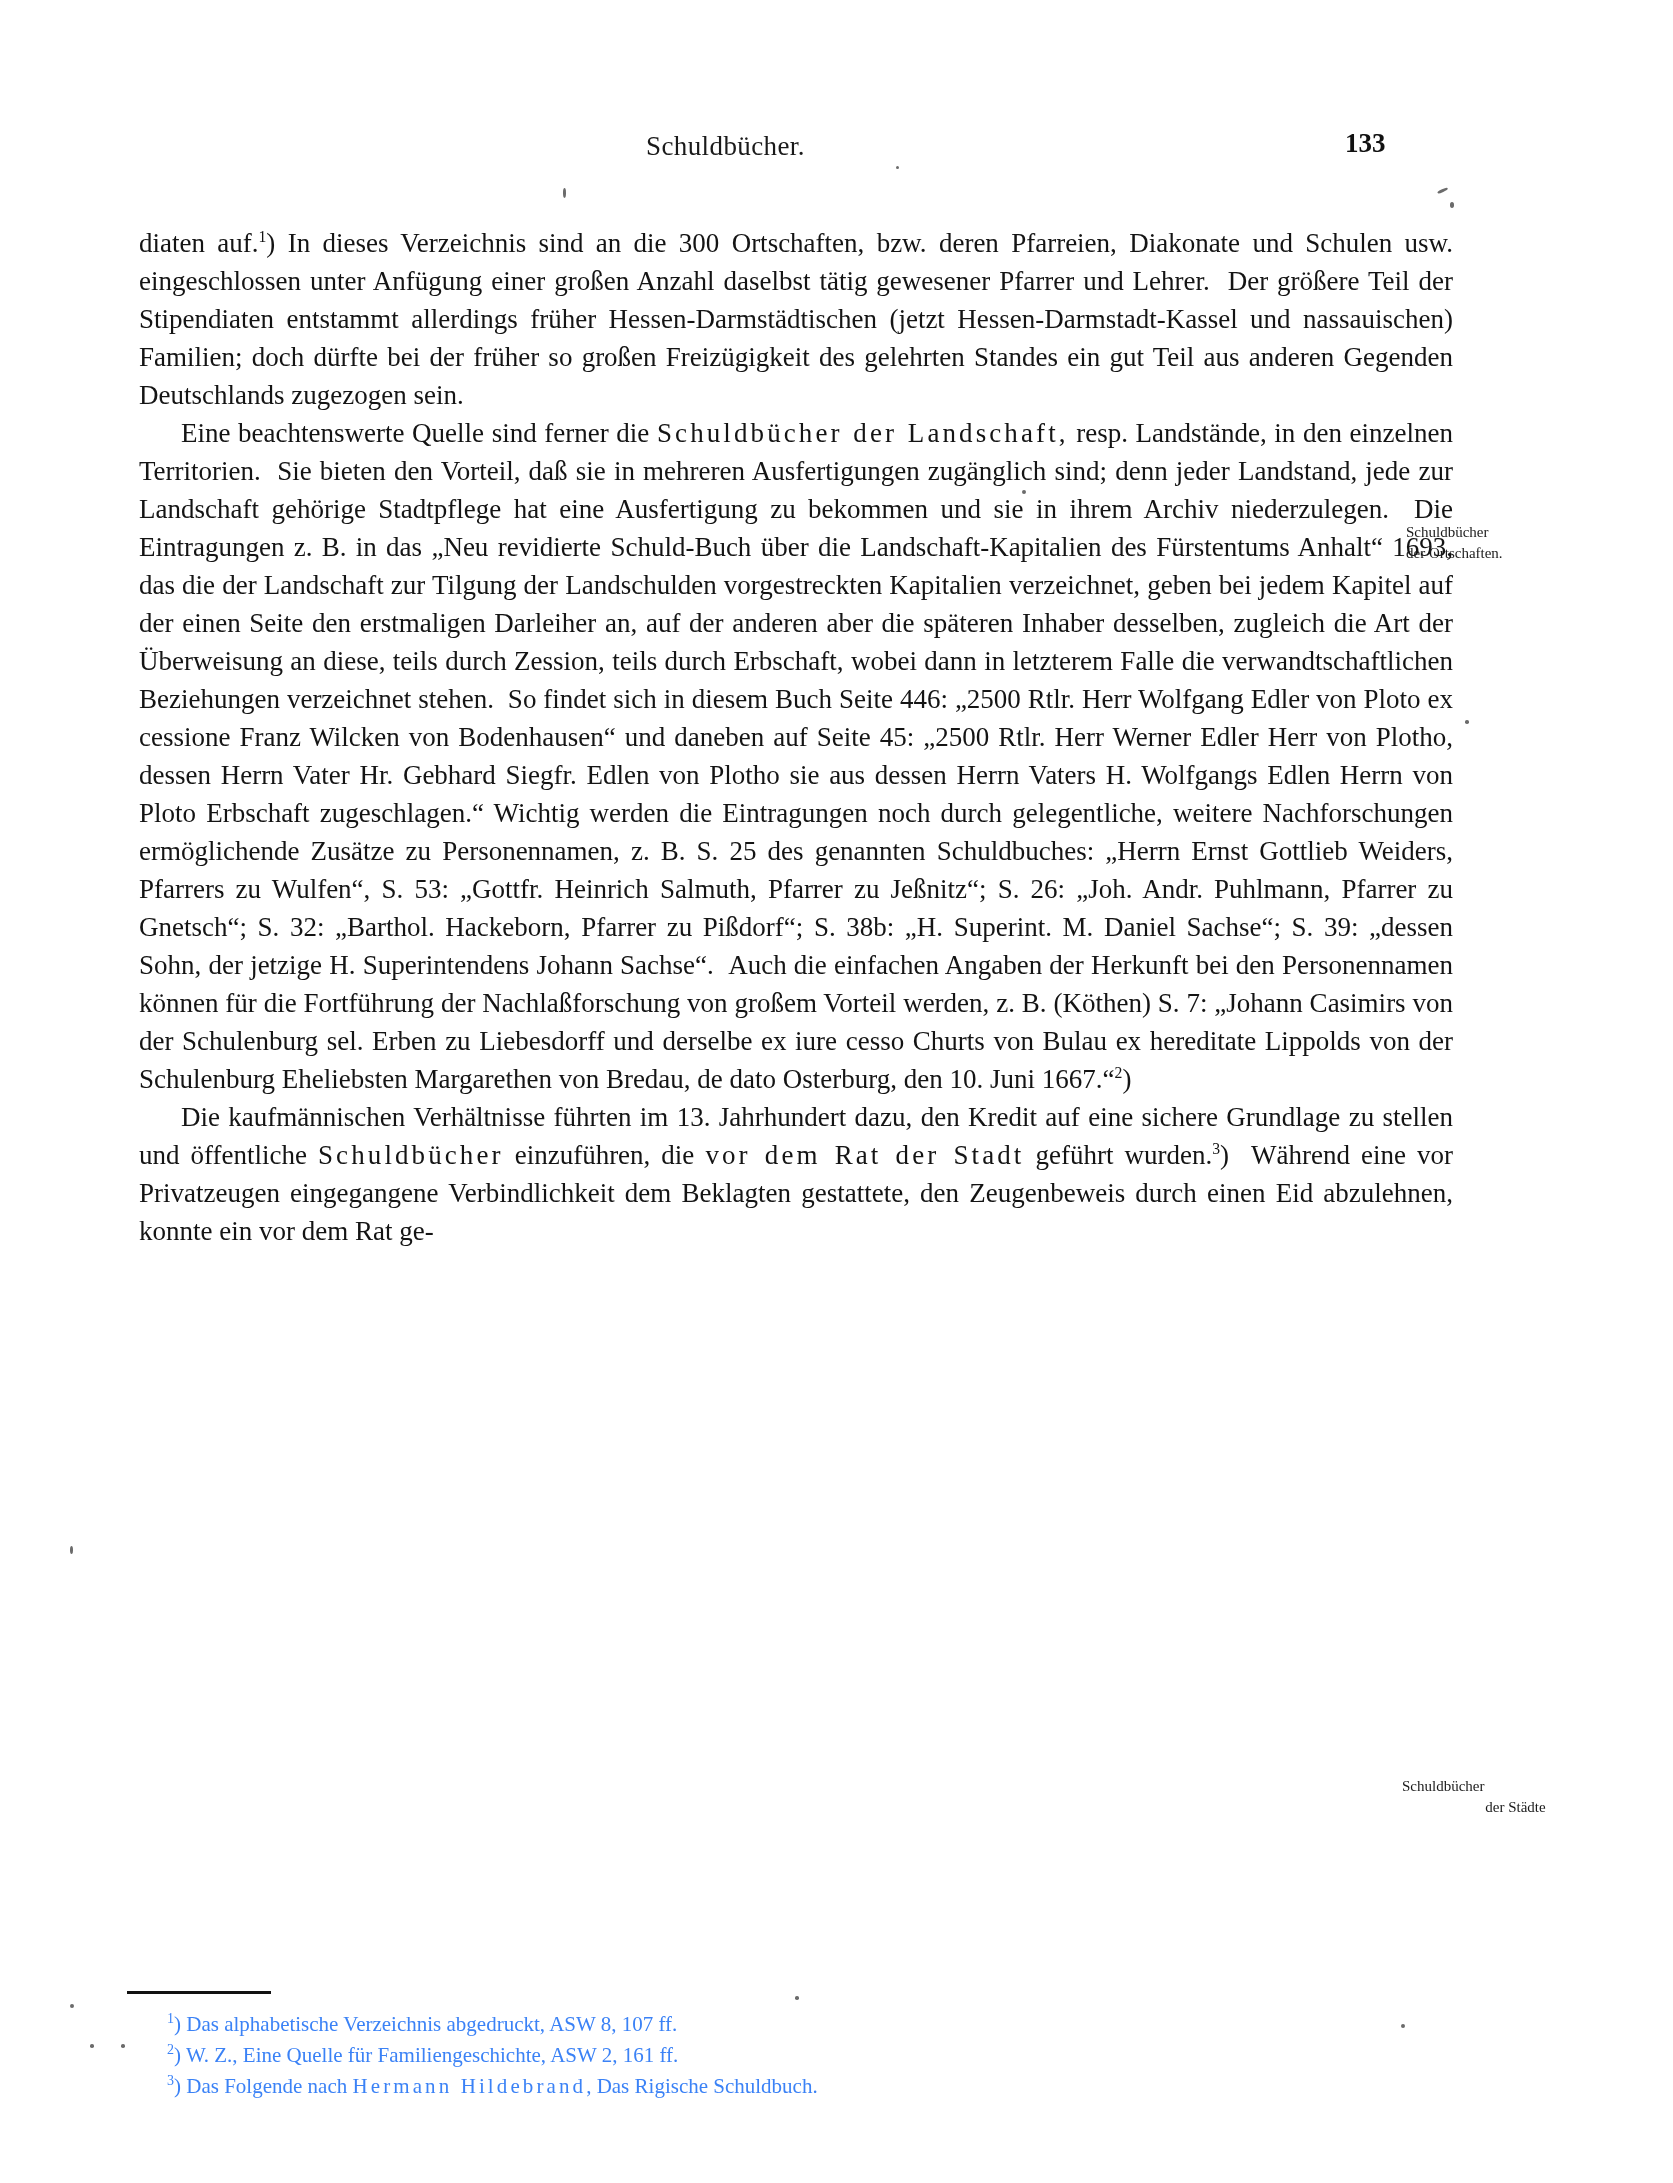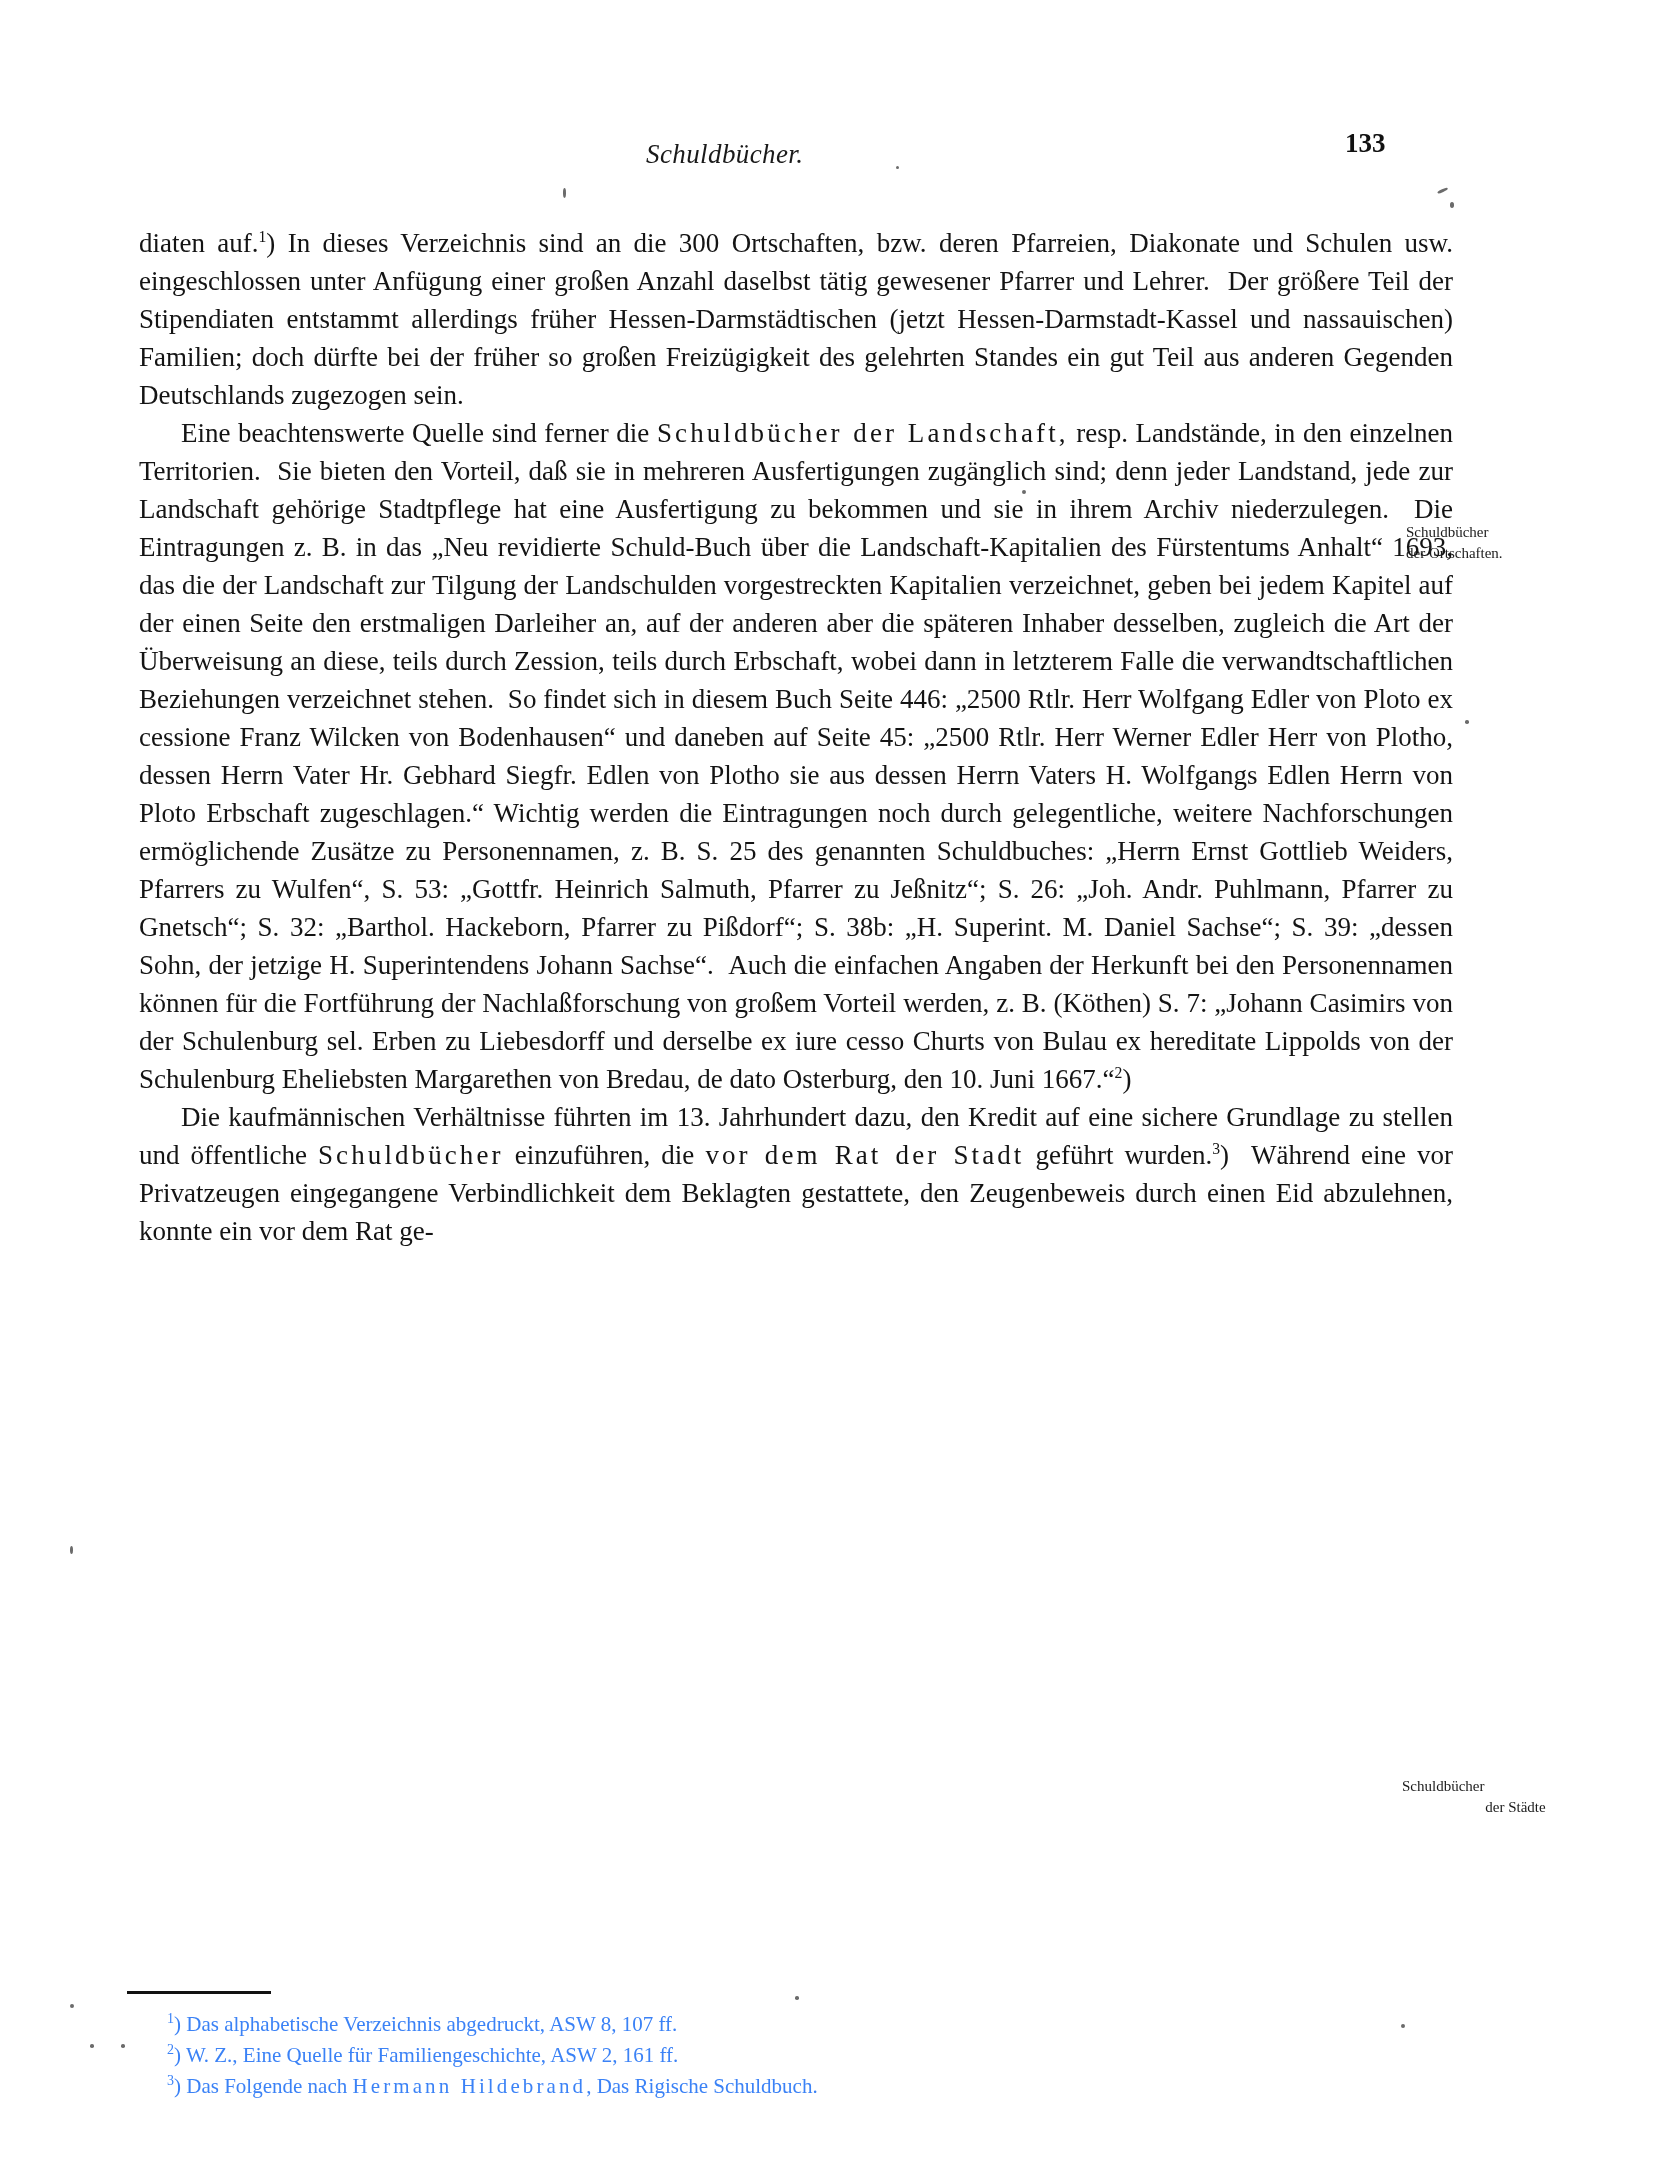--- a/index.html
+++ b/index.html
@@ -9,22 +9,22 @@
     font-family:"Liberation Serif", serif;
     color:#111111;
     position:relative;
     overflow:hidden;
   }
   .page { position:relative; width:1673px; height:2428px; }
 
   
   .header { position:absolute; left:122px; top:131px; width:1310px; height:52px; }
   .head-title {
-    position:absolute; left:524px; top:8px;
-    font-size:27px; letter-spacing:0.4px; color:#1a1a1a;font-style:italic;
+    position:absolute; left:524px; top:0;
+    font-size:27px; letter-spacing:0.4px; color:#1a1a1a;
   }
   .head-pageno {
     position:absolute; left:1223px; top:-2.6px;
     font-size:27px; font-weight:600; color:#111;
   }
 
   
   .body-col {
     position:absolute; left:123px; top:224px;
     width:1314px;

